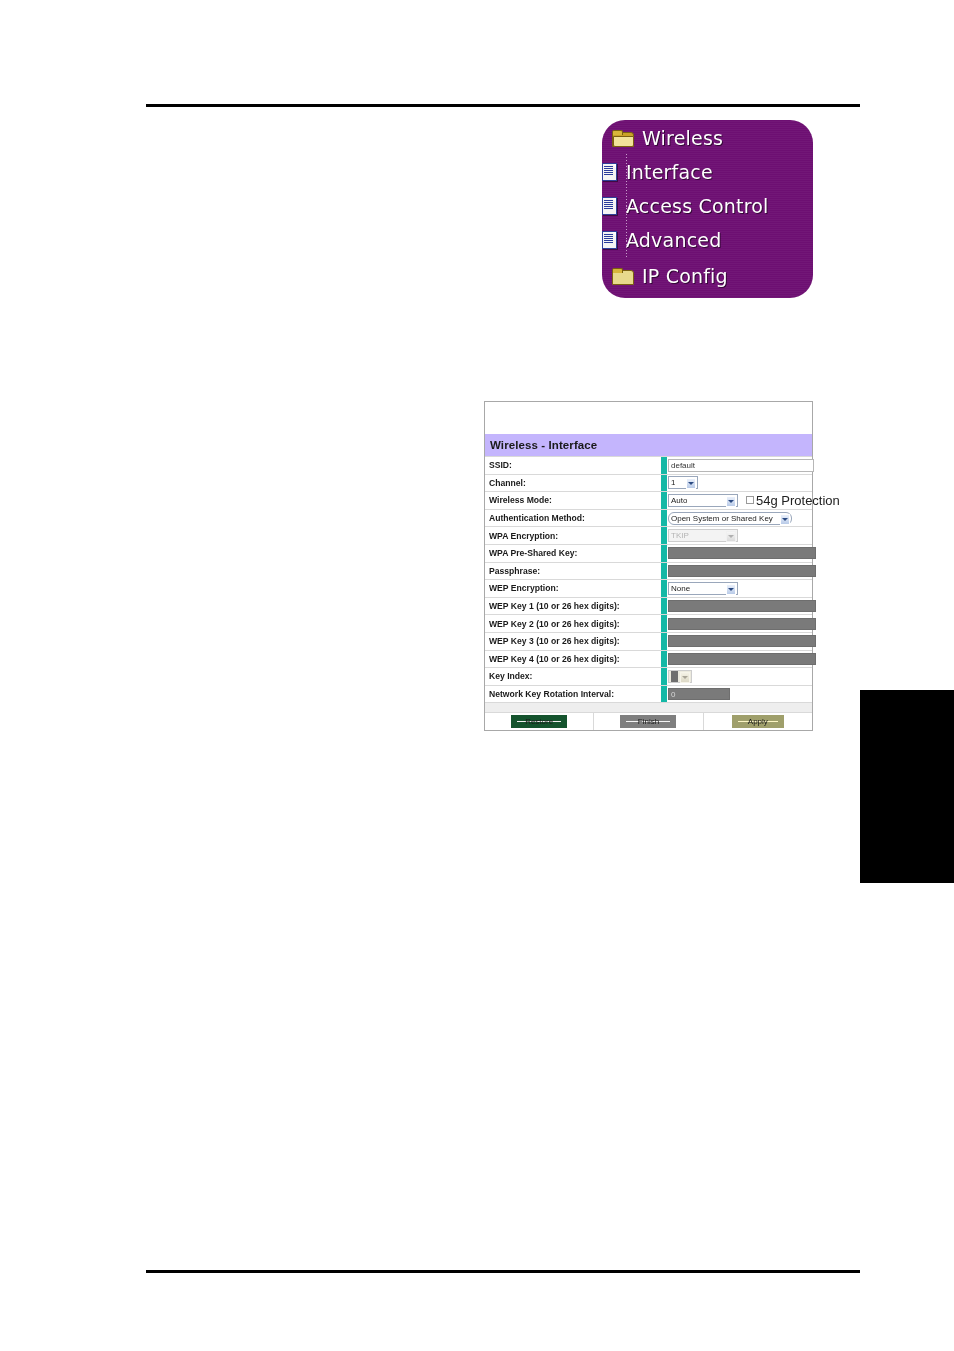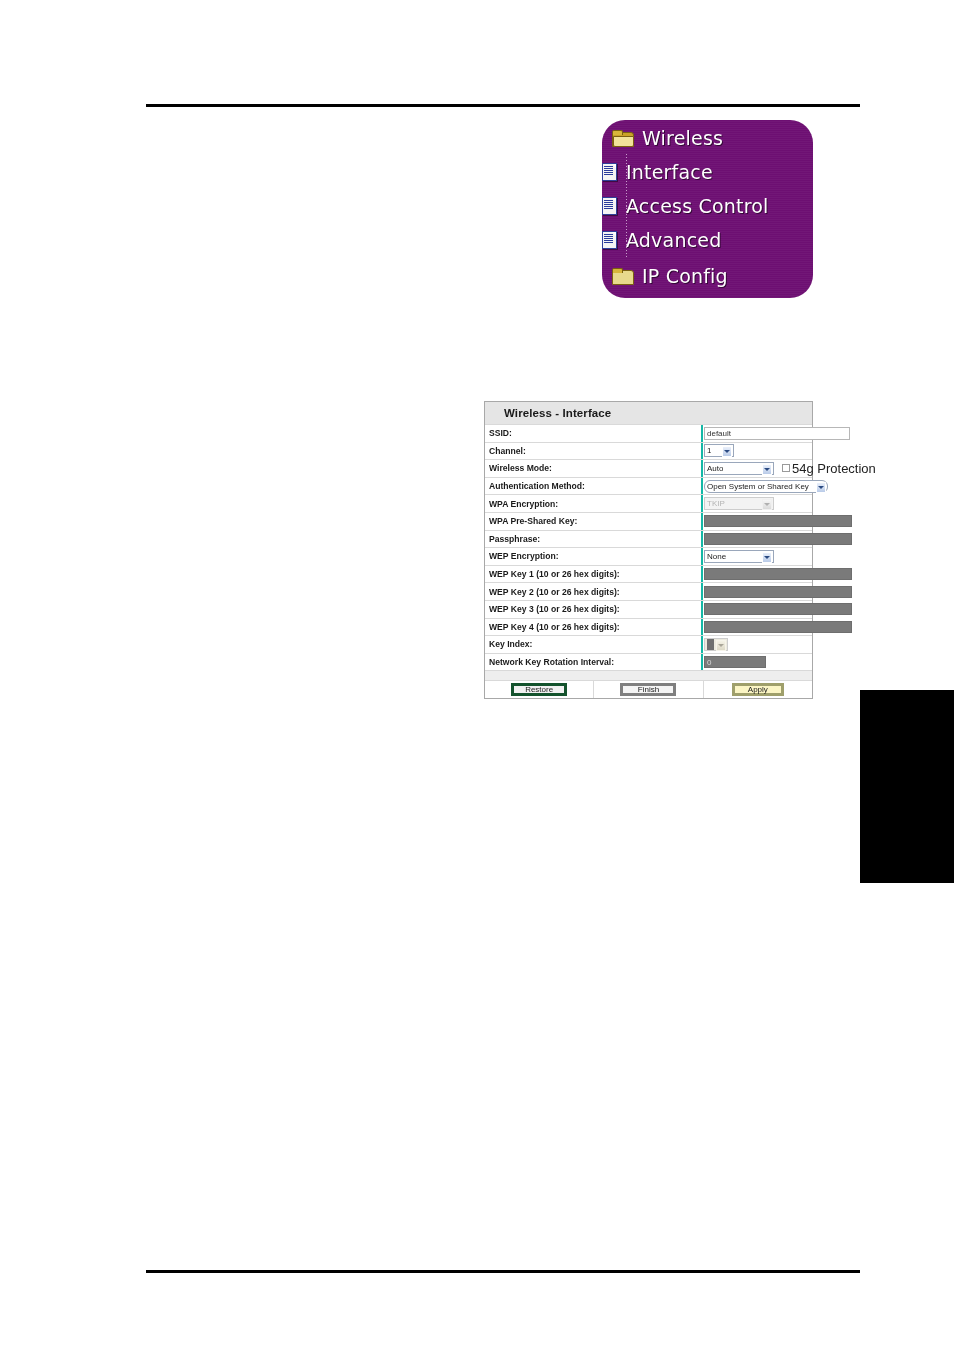--- a/index.html
+++ b/index.html
@@ -155,28 +155,29 @@
     left: 484px;
     top: 401px;
     width: 329px;
     background: #ffffff;
     border: 1px solid #a8a8a8;
     font-family: "Liberation Sans", sans-serif;
     box-sizing: border-box;
   }
   #table-header {
     height: 22px;
-    background: #e5e5e5;
+    background: #c4b5fd;
     color: #1a1a1a;
     font-size: 11.5px;
     font-weight: bold;
     display: flex;
     align-items: center;
-    padding-left: 19px;
+    padding-left: 5px;
     letter-spacing: .1px;
+    margin-top: 32px;
   }
   .form-row {
     display: flex;
     height: 17.6px;
     border-top: 1px solid #d9d9d9;
     box-sizing: border-box;
     align-items: center;
   }
   .form-row:first-of-type { border-top: none; }
   .cell-label {
@@ -190,22 +191,21 @@
     white-space: nowrap;
     overflow: hidden;
   }
   .cell-value {
     flex: 1 1 auto;
     box-sizing: border-box;
     padding-left: 1px;
     display: flex;
     align-items: center;
     height: 100%;
-    border-left: 2px solid #14b8a6;
-    margin-left: 40px;
+    border-left: 6px solid #14b8a6;
   }
 
   
   .inp-text {
     height: 13px;
     box-sizing: border-box;
     border: 1px solid #b7b7b7;
     background: #ffffff;
     font-size: 8px;
     color: #333;
@@ -333,21 +333,21 @@
     height: 100%;
     box-sizing: border-box;
     border-right: 1px solid #d9d9d9;
     flex: 1 1 0;
   }
   .btn-cell:last-child { border-right: none; }
   .btn {
     height: 13px;
     min-width: 56px;
     box-sizing: border-box;
-    border: 3px solid #14532d;
+    border: 6px solid #14532d;
     background: #f1f1f1;
     font-size: 8px;
     color: #1a1a1a;
     display: flex;
     align-items: center;
     justify-content: center;
     font-family: "Liberation Sans", sans-serif;
   }
   .btn.grey  { border-color: #7f7f7f; background: #f4f4f4; }
   .btn.apply { background: #fbf5c4; border-color: #9f9f6b; min-width: 52px; }

